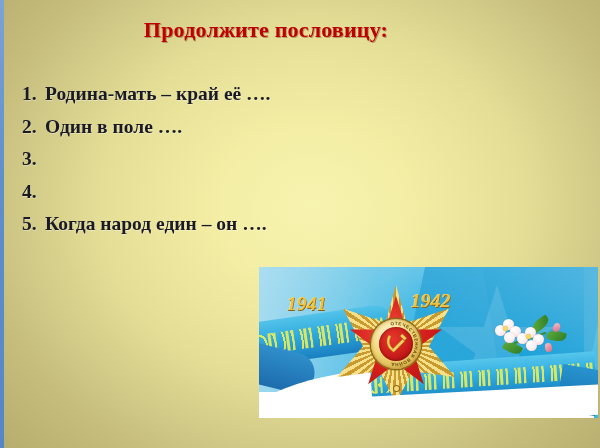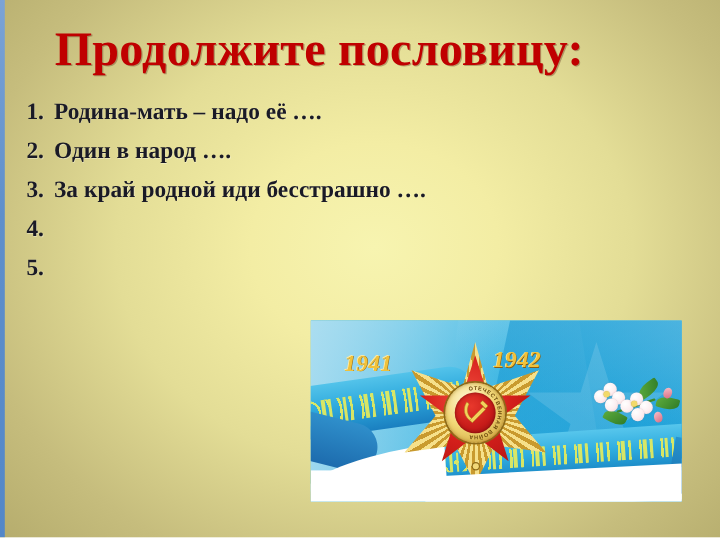--- a/index.html
+++ b/index.html
@@ -39,21 +39,21 @@
     background: linear-gradient(to bottom, #7ba3d6 0%, #5f8fcb 40%, #5387c8 100%);
   }
 
   
   #title {
     position: absolute;
     left: 0;
     top: 17px;
     width: 532px;
     text-align: center;
-    font-size: 40px;
+    font-size: 22px;
     font-weight: bold;
     color: #c00000;
     letter-spacing: 0.2px;
     text-shadow: 1px 1px 0 rgba(90,40,20,0.35);
     white-space: nowrap;
   }
 
   
   #proverb-list {
     position: absolute;
@@ -78,21 +78,21 @@
   .item-num {
     min-width: 19px;
     margin-right: 4px;
   }
 
   
   #victory-picture {
     position: absolute;
     left: 259px;
     top: 267px;
-    width: 309px;
+    width: 339px;
     height: 151px;
     overflow: hidden;
     background: #3fb6e0;
   }
   .pic-layer { position: absolute; }
 
   
   #sky-base {
     left: 0; top: 0; width: 325px; height: 151px;
     background: linear-gradient(155deg, #7fcfe8 0%, #35b4e2 38%, #1ca7dd 70%, #159fd8 100%);
@@ -320,35 +320,35 @@
 
 <div id="slide">
 
   <div id="left-stripe"></div>
 
   <div id="title">Продолжите пословицу:</div>
 
   <ul id="proverb-list">
     <li>
       <span class="item-num">1.</span>
-      <span class="item-text">Родина-мать – надо её ….</span>
+      <span class="item-text">Родина-мать – край её ….</span>
     </li>
     <li>
       <span class="item-num">2.</span>
-      <span class="item-text">Один в народ ….</span>
+      <span class="item-text">Один в поле ….</span>
     </li>
     <li>
       <span class="item-num">3.</span>
-      <span class="item-text">За край родной иди бесстрашно ….</span>
     </li>
     <li>
       <span class="item-num">4.</span>
     </li>
     <li>
       <span class="item-num">5.</span>
+      <span class="item-text">Когда народ един – он ….</span>
     </li>
   </ul>
 
   <div id="victory-picture" title="Баннер Победы: орден Отечественной войны, голубые ленты с казахским орнаментом и яблоневый цвет">
 
     <div class="pic-layer" id="sky-base"></div>
     <div class="pic-layer" id="sky-wash-a"></div>
     <div class="pic-layer" id="sky-wash-b"></div>
     <div class="pic-layer" id="sky-band-blue"></div>
     <div class="pic-layer" id="ghost-star"></div>

